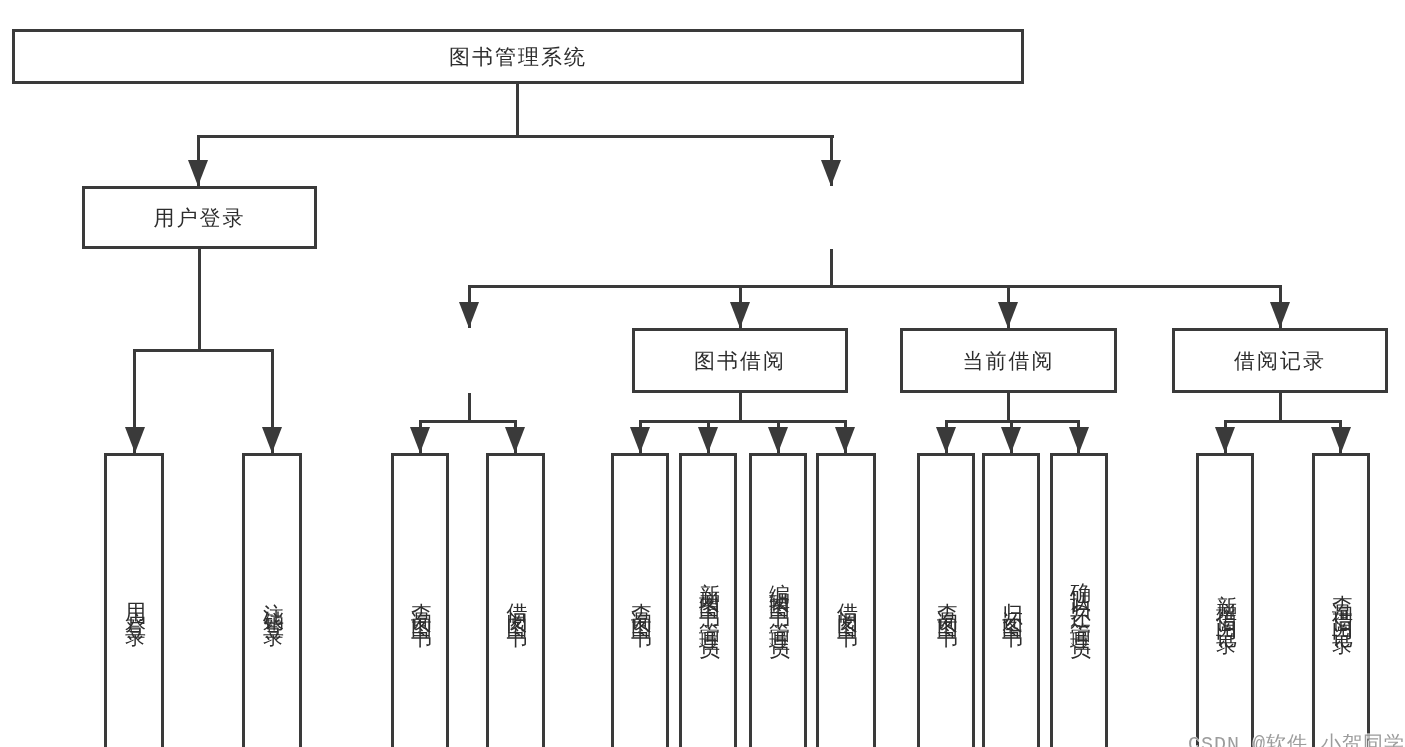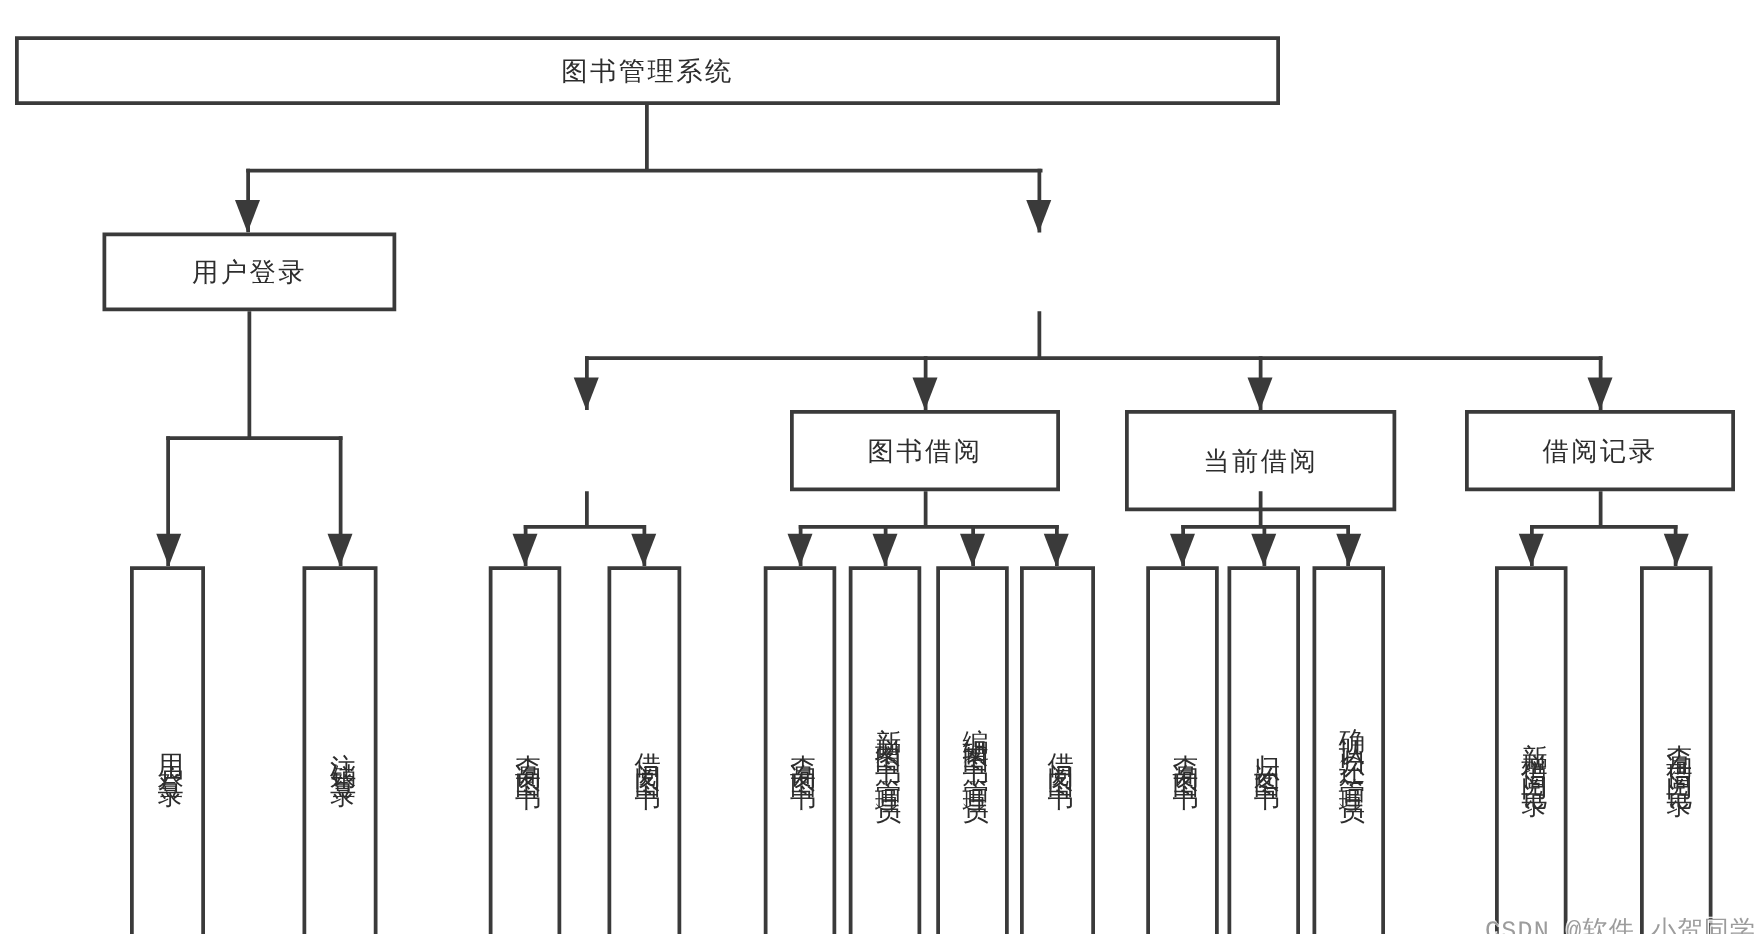--- a/index.html
+++ b/index.html
@@ -77,21 +77,21 @@
   <div class="ln" style="left:1007px;top:269px;width:3px;height:43px"></div>
   <div class="ln" style="left:1279px;top:269px;width:3px;height:43px"></div>
   <div class="arr" style="left:459px;top:286px"></div>
   <div class="arr" style="left:730px;top:286px"></div>
   <div class="arr" style="left:998px;top:286px"></div>
   <div class="arr" style="left:1270px;top:286px"></div>
 
   <div class="box" style="left:632px;top:312px;width:216px;height:65px">
     <span>图书借阅</span>
   </div>
-  <div class="box" style="left:900px;top:312px;width:217px;height:81px">
+  <div class="box" style="left:900px;top:312px;width:217px;height:65px">
     <span>当前借阅</span>
   </div>
   <div class="box" style="left:1172px;top:312px;width:216px;height:65px">
     <span>借阅记录</span>
   </div>
 
   <div class="ln" style="left:468px;top:377px;width:3px;height:29px"></div>
   <div class="ln" style="left:419px;top:404px;width:97px;height:3px"></div>
   <div class="ln" style="left:419px;top:404px;width:3px;height:33px"></div>
   <div class="ln" style="left:514px;top:404px;width:3px;height:33px"></div>

